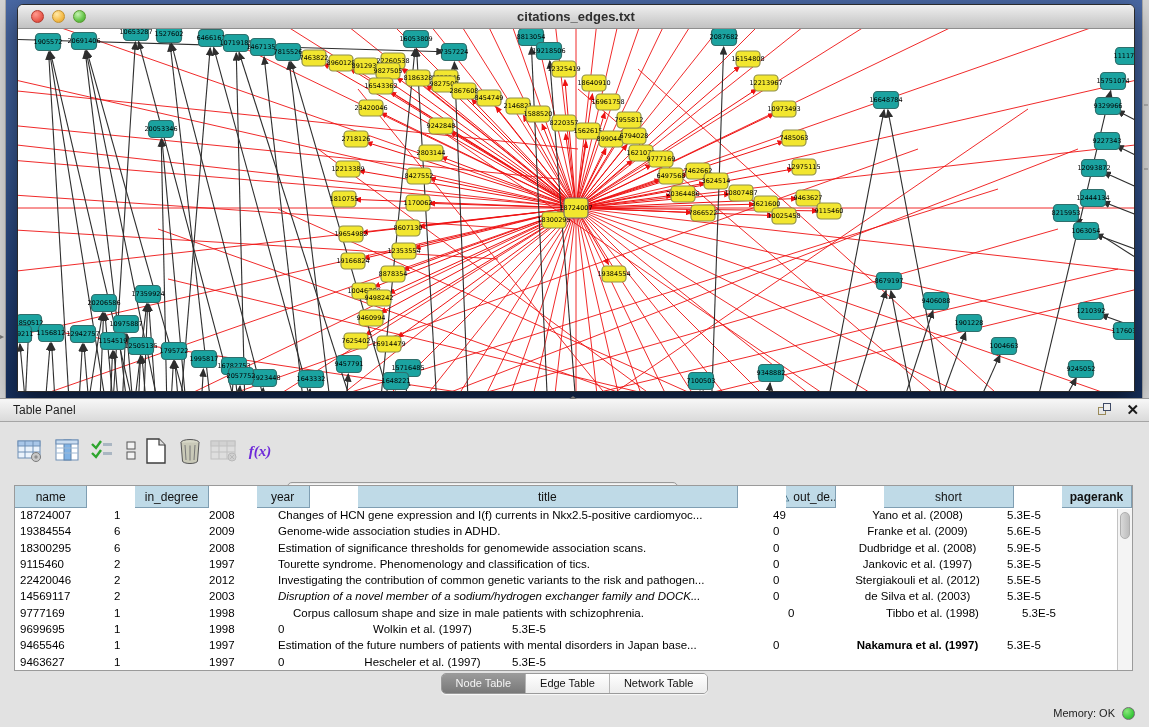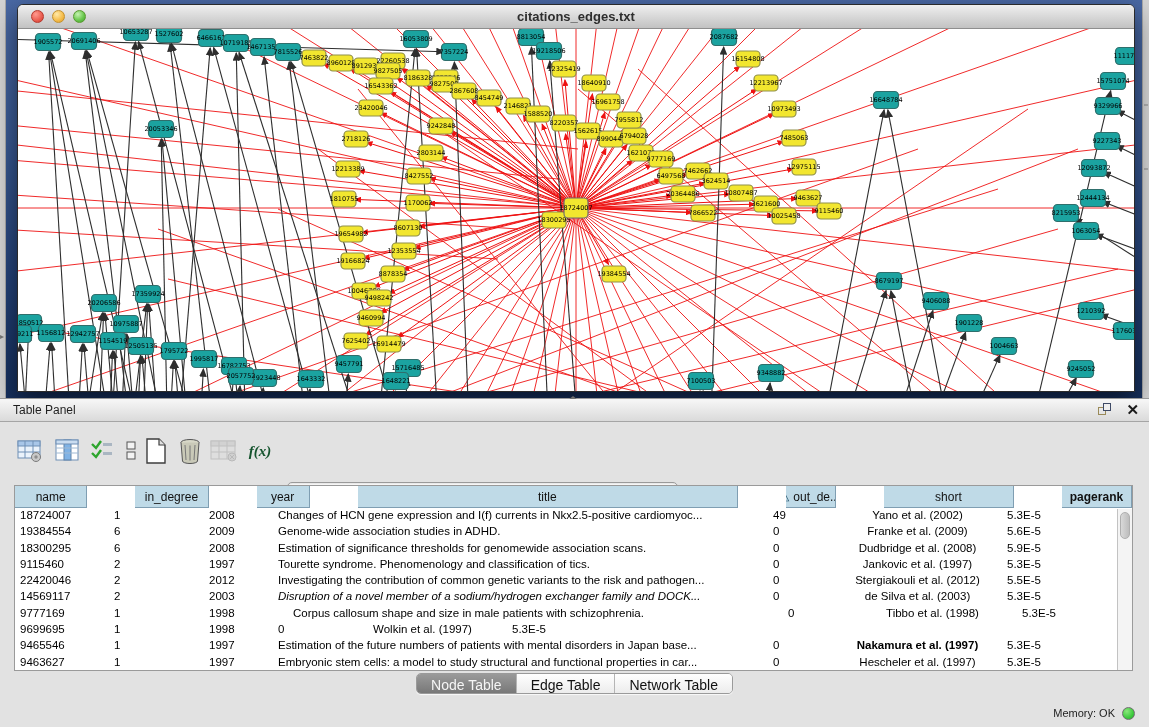--- a/index.html
+++ b/index.html
@@ -28,40 +28,40 @@
   .panel-split { position:absolute; left:568px; top:-3px; width:0; height:0; border-left:5px solid transparent; border-right:5px solid transparent; border-bottom:4px solid #6F6F6F; }
   .phead { height:23px; background:linear-gradient(180deg,#F7F7F7,#DADADA); border-bottom:1px solid #A5A5A5; position:relative; }
   .ptitle { position:absolute; left:13px; top:4px; font-size:12px; color:#1F1F1F; }
   .float-ic { position:absolute; right:36px; top:4px; width:15px; height:15px; cursor:default; }
   .float-ic .sq1 { position:absolute; left:0; top:4px; width:8px; height:8px; border:1.4px solid #9A8A58; }
   .float-ic .sq2 { position:absolute; left:5px; top:0; width:8px; height:8px; border:1.4px solid #3E4A66; background:#EFEFEF; }
   .close-ic { position:absolute; right:10px; top:2px; font-size:15px; font-weight:bold; color:#1A1A1A; cursor:default; }
 
   .toolbar { position:absolute; left:0; top:30px; width:1149px; height:46px; }
   .tb-ic { position:absolute; top:8px; width:28px; height:28px; display:flex; align-items:center; justify-content:center; }
-  .fx { font-family:"Liberation Serif", serif; font-style:italic; font-weight:bold; font-size:15px; color:#14532d; }
+  .fx { font-family:"Liberation Serif", serif; font-style:italic; font-weight:bold; font-size:15px; color:#6d28d9; }
   .combo { position:absolute; left:287px; top:53px; width:391px; height:23px; background:linear-gradient(180deg,#FFFFFF,#F0F0F0);
     border:1px solid #9A9A9A; border-radius:5px; box-shadow:inset 0 1px 2px rgba(0,0,0,.12); }
   .combo .val { position:absolute; left:10px; top:4px; font-size:13px; color:#111; }
   .combo .arrows { position:absolute; right:8px; top:3px; color:#555; font-size:8px; line-height:8px; text-align:center; }
 
   .tablebox { position:absolute; left:14px; top:86px; width:1119px; height:186px; background:#fff; border:1px solid #9A9A9A; overflow:hidden; }
   .thead { display:flex; height:22px;gap:48px; }
   .th { background:#BFDAE7; border-right:1px solid #7F9EB2; border-bottom:1px solid #7F9EB2; font-size:12px; color:#111;
         display:flex; align-items:center; justify-content:center; overflow:hidden; white-space:nowrap; }
   .th .sortmark { color:#15465F; margin-right:4px; font-size:11px; }
   .tbody .tr { display:flex; height:16.3px; background:#fff; }
   .td { font-size:11.5px; color:#000; padding:1px 0 0 5px; overflow:hidden; white-space:nowrap; }
   .td.center { text-align:center; padding-left:0; }
   .vscroll { position:absolute; right:0; top:23px; width:15px; height:162px; background:#F4F4F4; border-left:1px solid #C2C2C2; }
   .vthumb { position:absolute; left:2px; top:3px; width:10px; height:27px; background:linear-gradient(90deg,#D9D9D9,#BDBDBD); border:1px solid #AFAFAF; border-radius:6px; }
 
   .segwrap { position:absolute; left:0; top:274px; width:1149px; height:23px; text-align:center; }
   .seg { display:inline-flex; border:1px solid #9A9A9A; border-radius:5px; overflow:hidden; height:21px; box-shadow:0 1px 1px rgba(255,255,255,.8); }
-  .seg .s { font-size:14px; padding:3px 14px 0 14px; background:linear-gradient(180deg,#FFFFFF,#ECECEC); color:#111; border-right:1px solid #B5B5B5; }
+  .seg .s { font-size:11px; padding:3px 14px 0 14px; background:linear-gradient(180deg,#FFFFFF,#ECECEC); color:#111; border-right:1px solid #B5B5B5; }
   .seg .s:last-child { border-right:none; }
   .seg .s.sel { background:linear-gradient(180deg,#9A9A9A,#787878); color:#F5F5F5; }
 
   .status { position:absolute; right:14px; bottom:6px; height:16px; display:flex; align-items:center; }
   .mem-label { font-size:11px; color:#222; margin-right:7px; }
   .mem-dot { width:13px; height:13px; border-radius:50%; background:radial-gradient(circle at 35% 30%,#8BE87C,#3FCB3F 60%,#2DA52D); border:1px solid #6F6F6F; }
 </style>
 </head>
 <body>
 
@@ -837,21 +837,21 @@
         <div class="th" style="width: 169px;">short</div>
         <div class="th" style="width: 91px; font-weight: bold;">pagerank</div>
       </div>
     <div class="tbody" id="tbody">
         <div class="tr">
           <div class="td" style="width: 94px;">18724007</div>
           <div class="td" style="width: 95px;">1</div>
           <div class="td" style="width: 69px;">2008</div>
           <div class="td" style="width: 495px;">Changes of HCN gene expression and I(f) currents in Nkx2.5-positive cardiomyoc...</div>
           <div class="td" style="width: 65px;">49</div>
-          <div class="td center" style="width: 169px;">Yano et al. (2002)</div>
+          <div class="td center" style="width: 169px;">Yano et al. (2008)</div>
           <div class="td" style="width: 91px;">5.3E-5</div>
         </div>
         <div class="tr">
           <div class="td" style="width: 94px;">19384554</div>
           <div class="td" style="width: 95px;">6</div>
           <div class="td" style="width: 69px;">2009</div>
           <div class="td" style="width: 495px;">Genome-wide association studies in ADHD.</div>
           <div class="td" style="width: 65px;">0</div>
           <div class="td center" style="width: 169px;">Franke et al. (2009)</div>
           <div class="td" style="width: 91px;">5.6E-5</div>
@@ -915,21 +915,20 @@
           <div class="td" style="width: 69px;">1997</div>
           <div class="td" style="width: 495px;">Estimation of the future numbers of patients with mental disorders in Japan base...</div>
           <div class="td" style="width: 65px;">0</div>
           <div class="td center" style="width: 169px; font-weight: bold;">Nakamura et al. (1997)</div>
           <div class="td" style="width: 91px;">5.3E-5</div>
         </div>
         <div class="tr">
           <div class="td" style="width: 94px;">9463627</div>
           <div class="td" style="width: 95px;">1</div>
           <div class="td" style="width: 69px;">1997</div>
-          <div class="td" style="width: 495px;">Embryonic stem cells: a model to study structural and functional properties in car...</div>
           <div class="td" style="width: 65px;">0</div>
           <div class="td center" style="width: 169px;">Hescheler et al. (1997)</div>
           <div class="td" style="width: 91px;">5.3E-5</div>
         </div>
       </div>
     <div class="vscroll">
       <div class="vthumb"></div>
     </div>
   </div>
 

